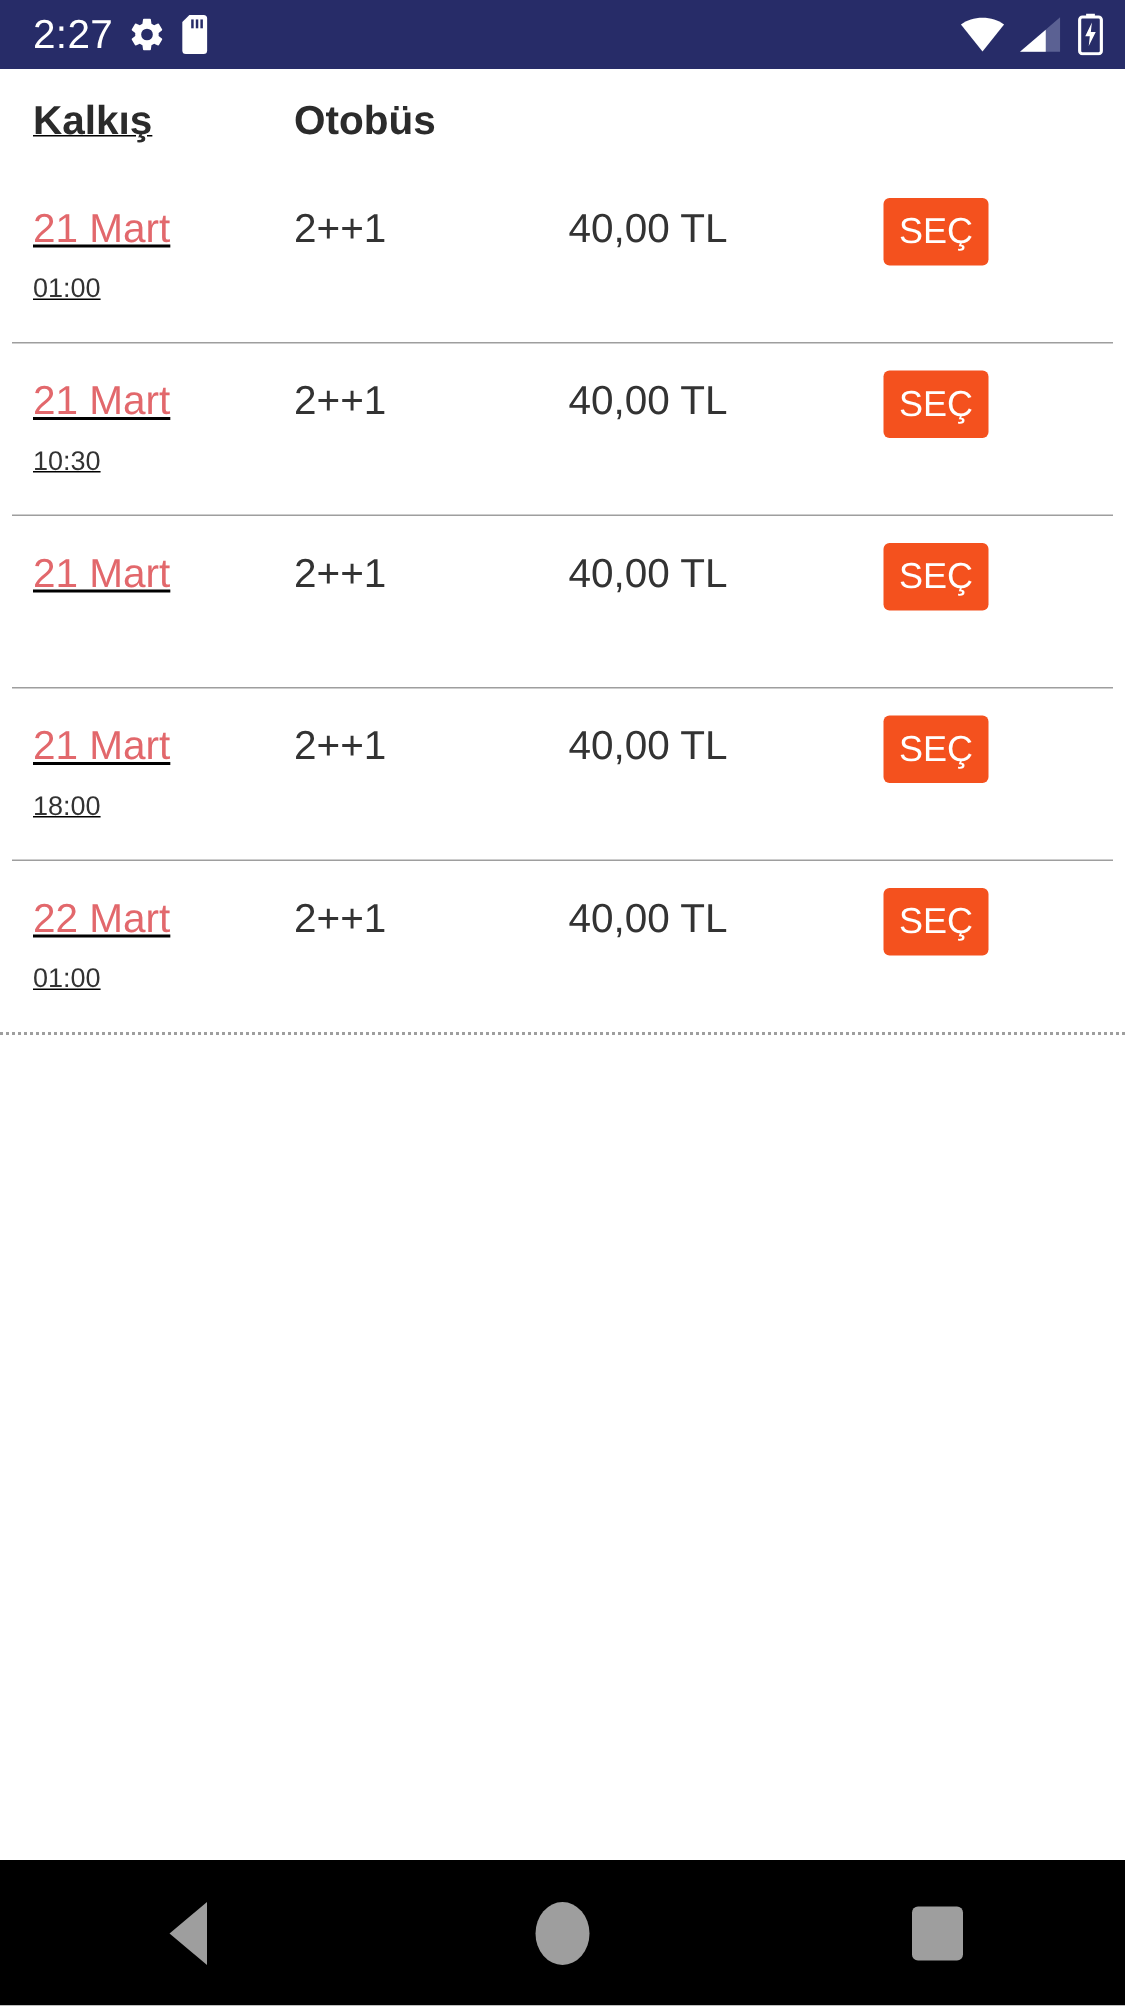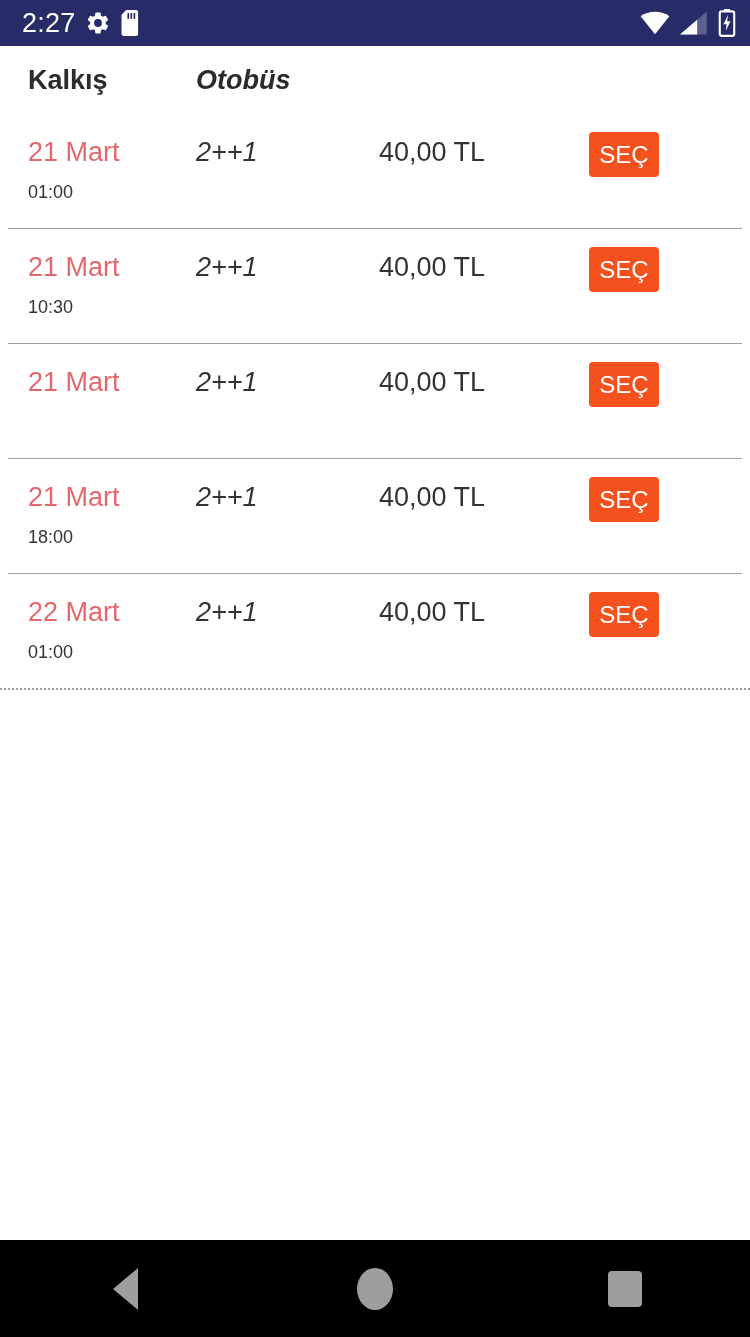--- a/index.html
+++ b/index.html
@@ -65,27 +65,27 @@
     align-items: center;
   }
   .data-row {
     height: 114px;
     align-items: flex-start;
     padding-top: 18px;
     box-sizing: border-box;
   }
   .cell-depart {
     width: 196px;
-    padding-left: 28px;
-    box-sizing: border-box;
+    padding-left: 22px;
+    box-sizing: border-box;
+    text-decoration: underline;
   }
   .cell-bus {
     width: 183px;
     box-sizing: border-box;
-    font-style: italic;
   }
   .cell-price {
     width: 210px;
     box-sizing: border-box;
   }
   .cell-action {
     flex: 1;
     display: flex;
     justify-content: flex-start;
     box-sizing: border-box;

